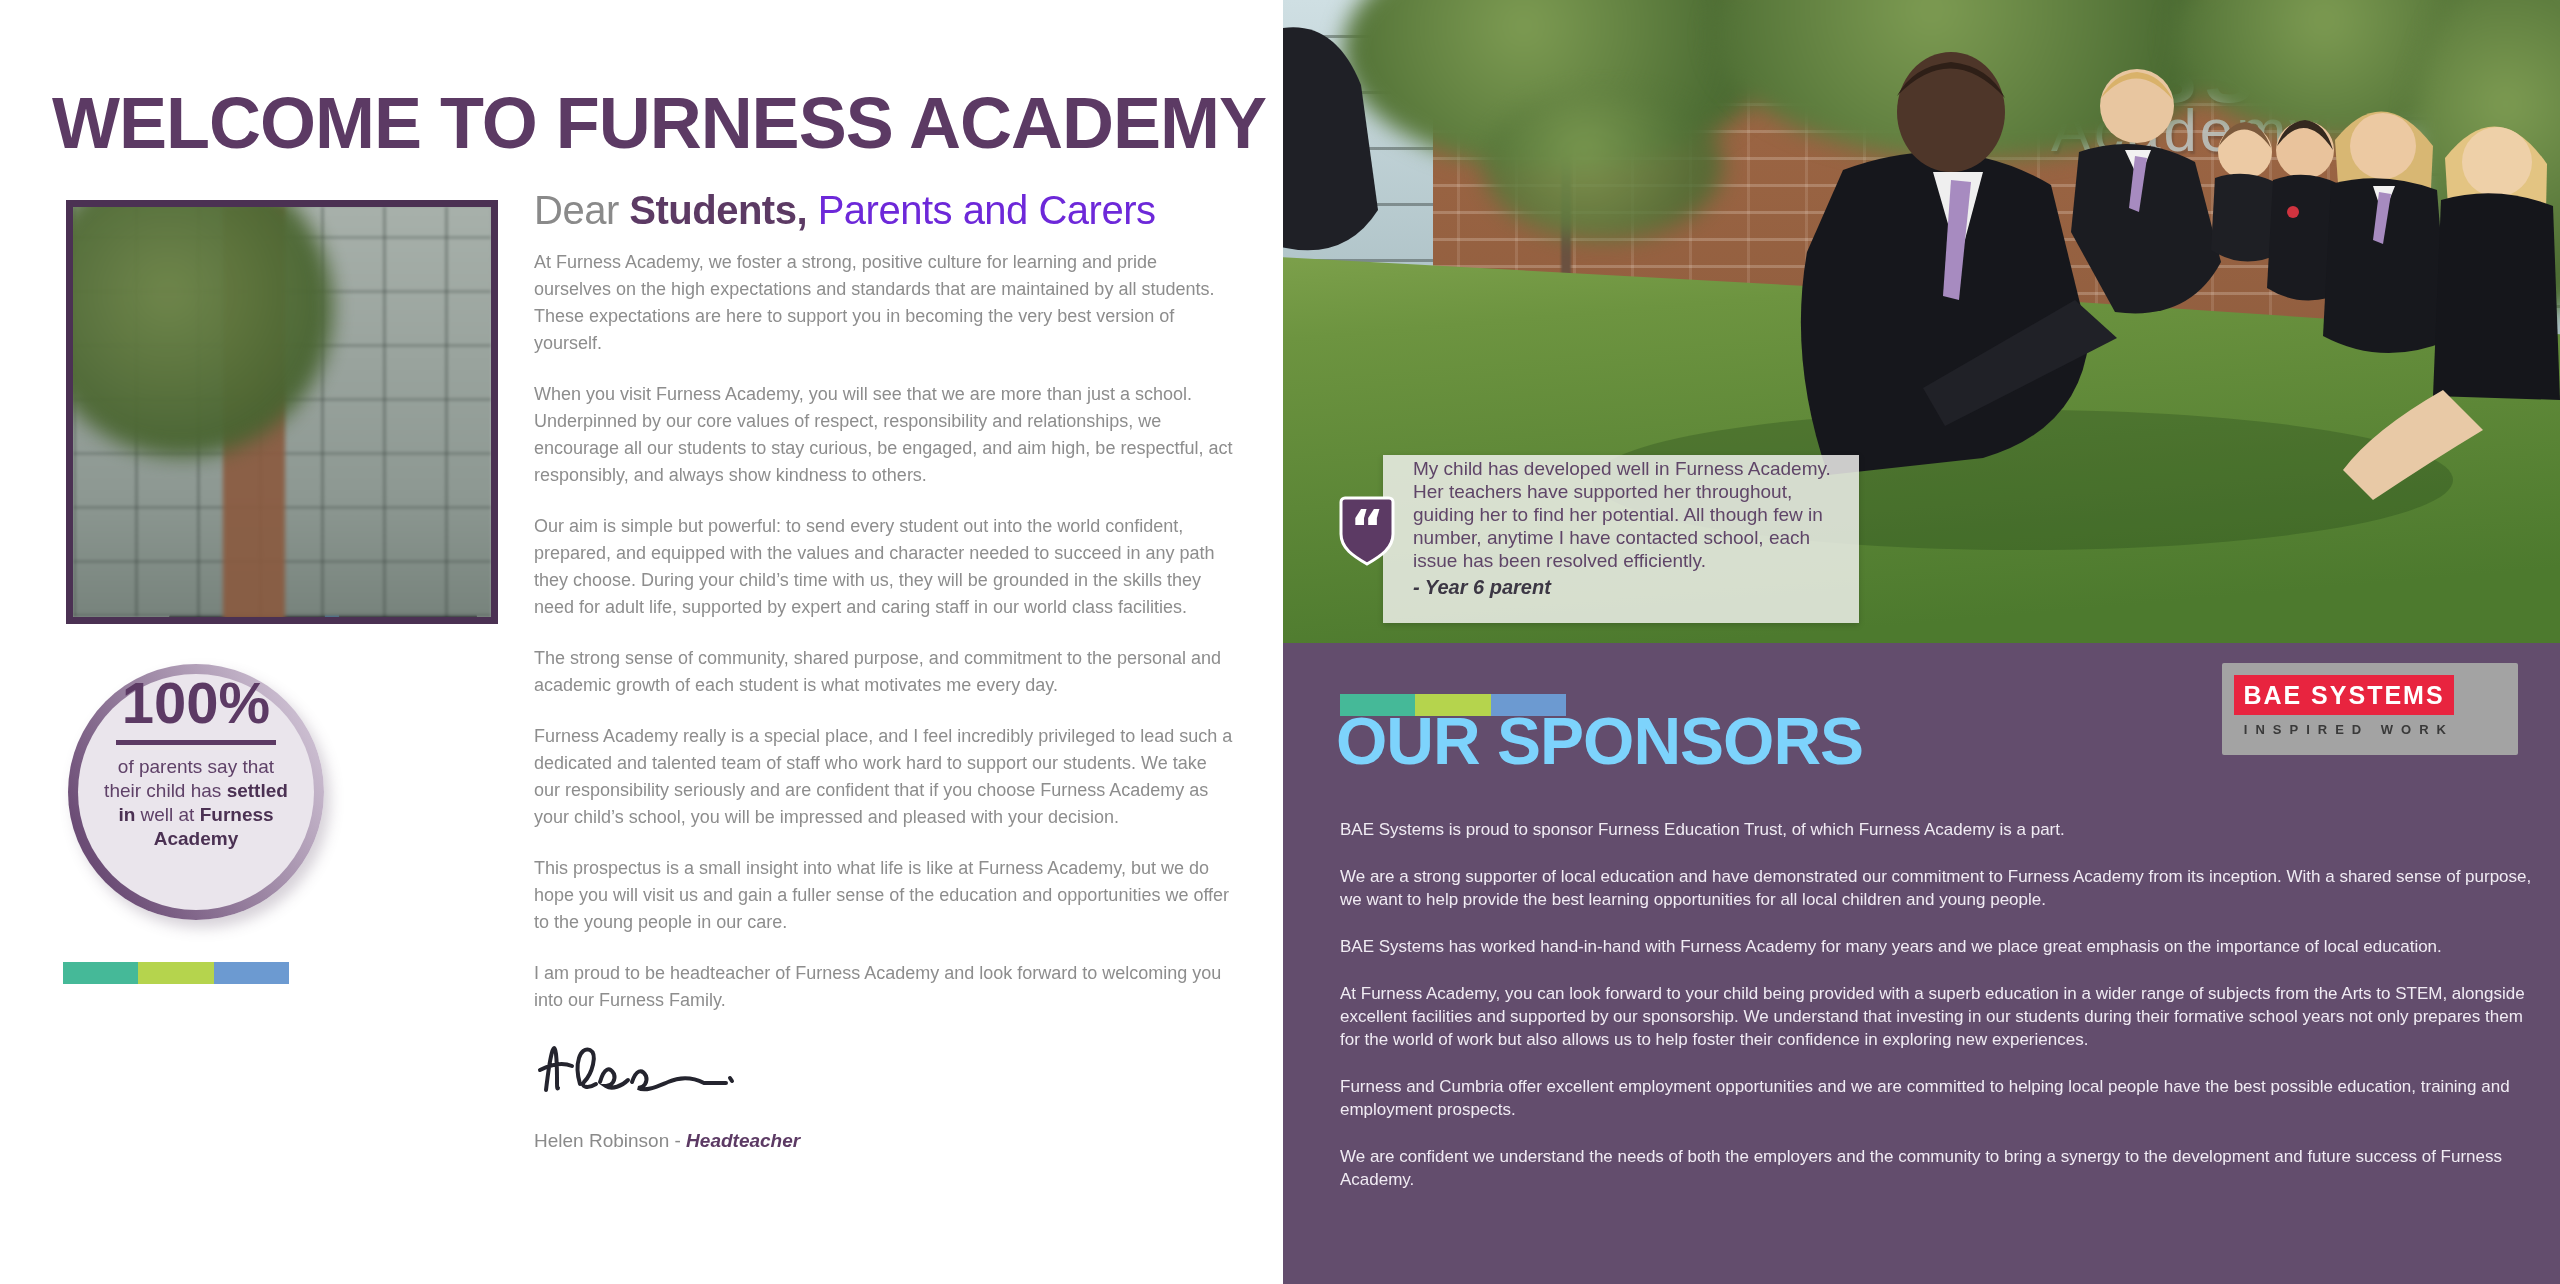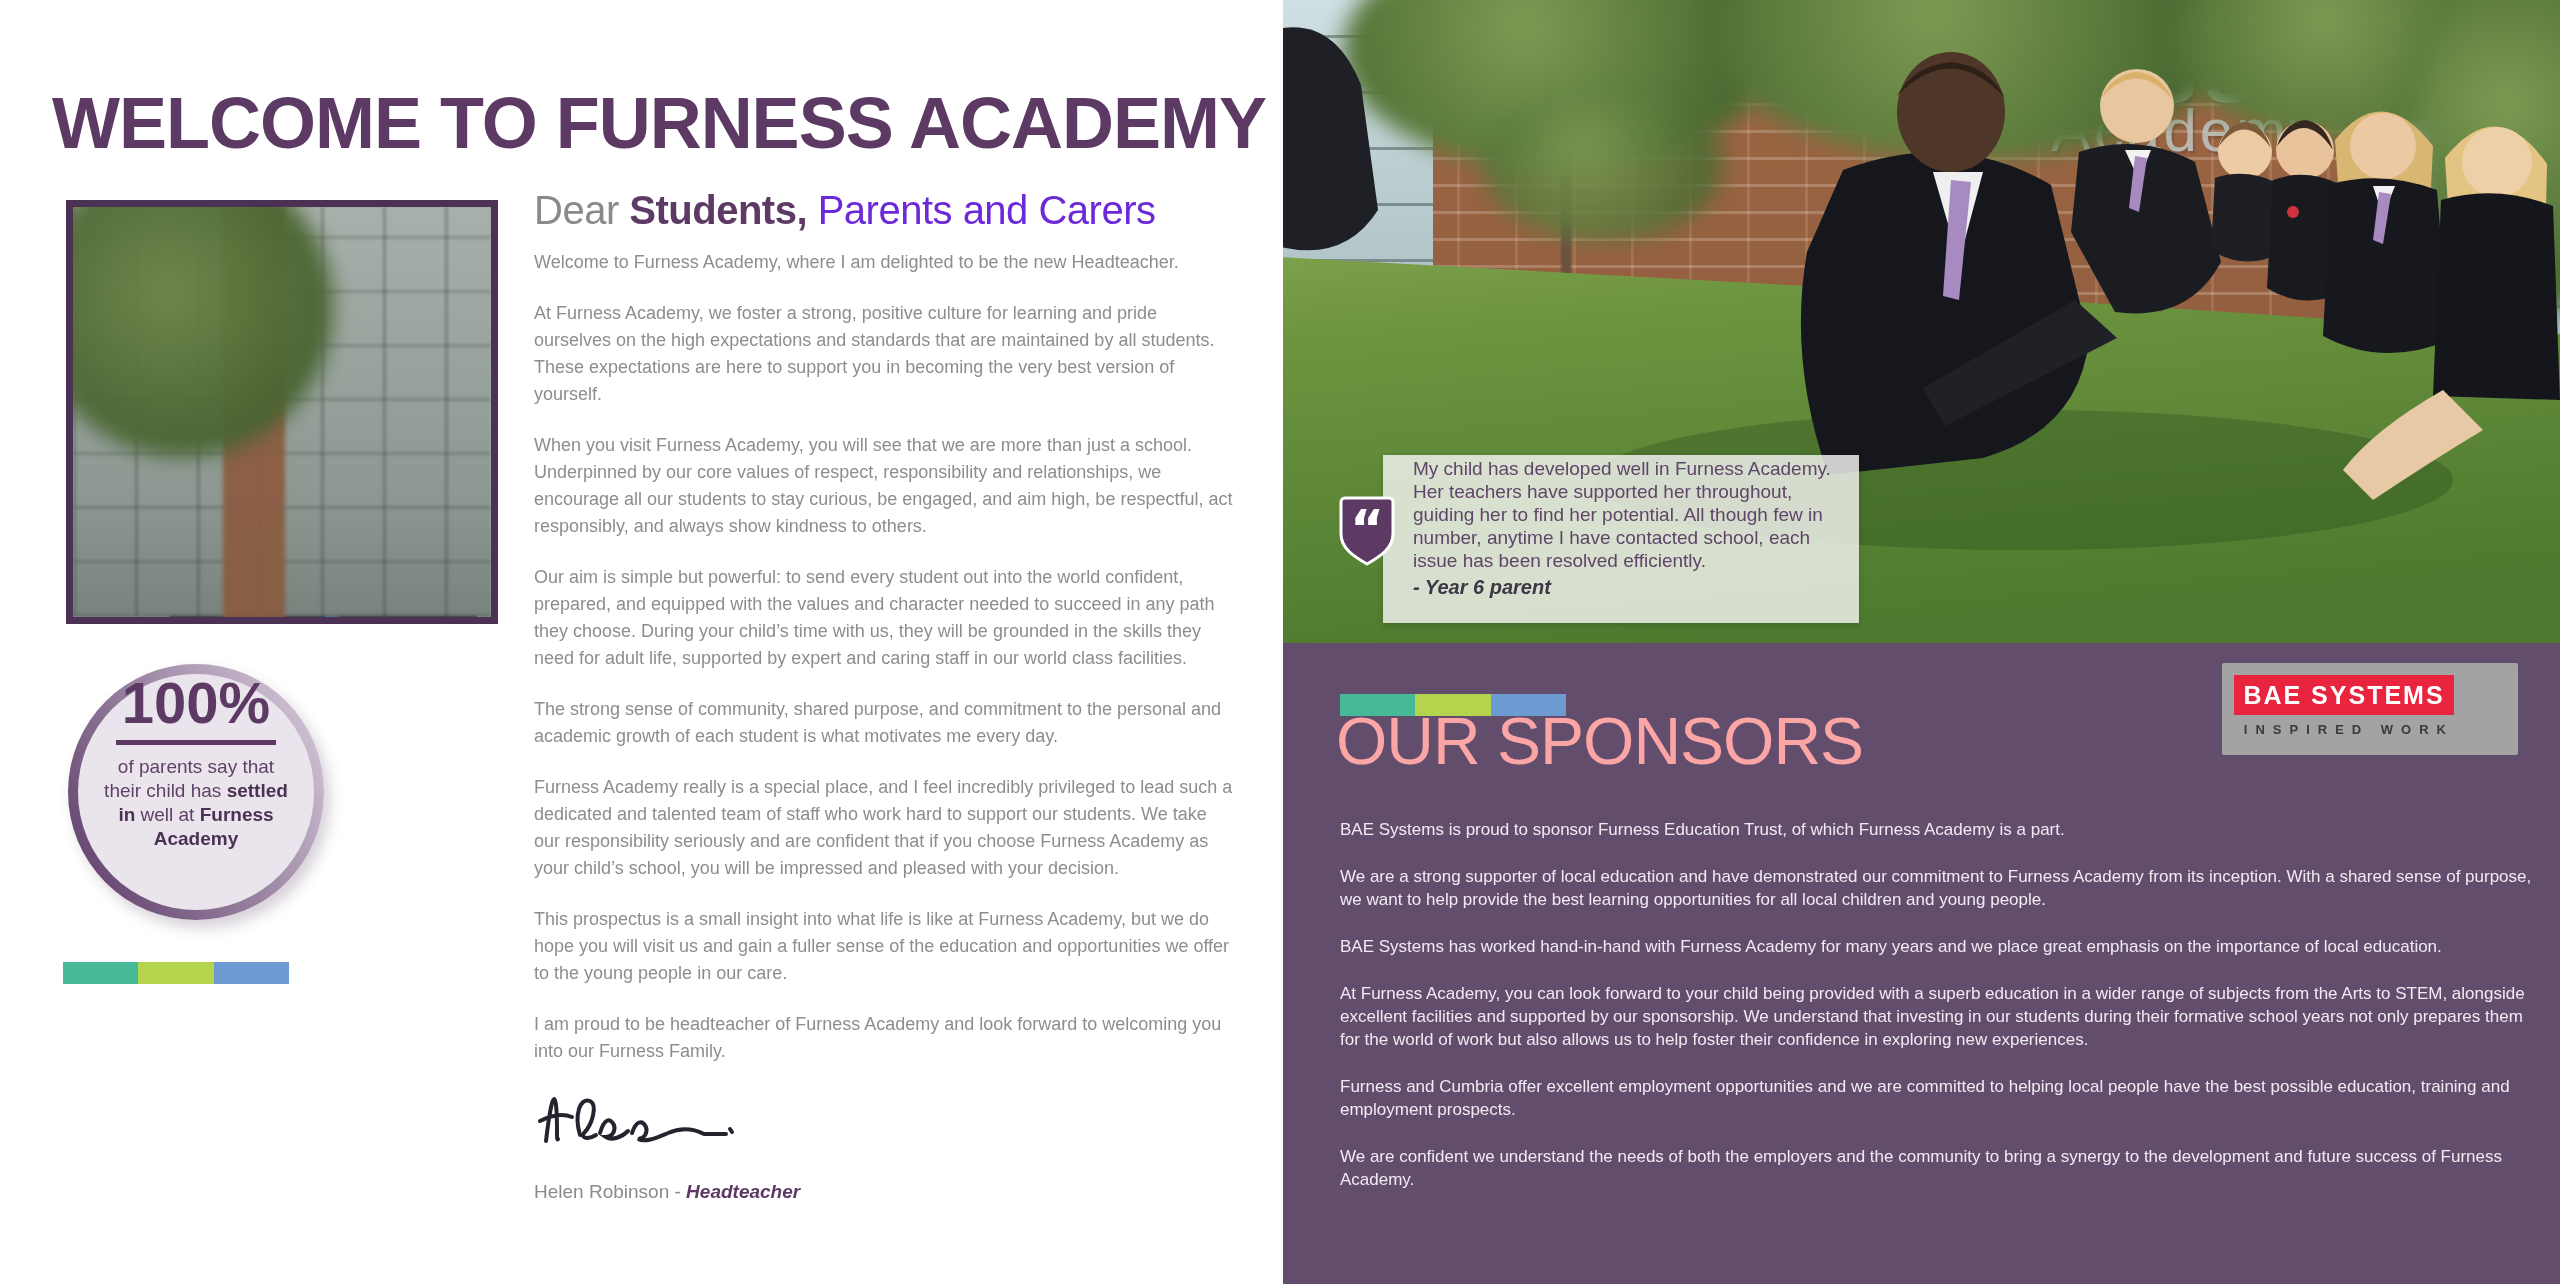--- a/index.html
+++ b/index.html
@@ -82,21 +82,21 @@
   .quote-box { position:absolute; left:1383px; top:455px; width:476px; height:168px;
                background:rgba(244,244,242,.82); padding:2px 16px 8px 30px;
                box-shadow:0 2px 6px rgba(0,0,0,.18); }
   .quote-text { font-size:19px; line-height:23px; color:#5f4568; }
   .quote-attr { margin-top:4px; font-size:20px; font-weight:bold; font-style:italic; color:#3c3744; }
   .quote-shield { position:absolute; left:1339px; top:495px; }
 
   
   .sponsor-section { position:absolute; left:1283px; top:643px; width:1277px; height:641px; background:#634d6d; }
   .accent-bar-right { left:57px; top:51px; position:absolute; }
-  .sponsor-heading { position:absolute; left:53px; top:60px; font-size:66px; font-weight:normal; color:#fca5a5;
+  .sponsor-heading { position:absolute; left:53px; top:60px; font-size:66px; font-weight:bold; color:#7dd3fc;
                      letter-spacing:-1px; }
   .bae-logo { position:absolute; left:939px; top:20px; width:296px; height:92px; background:#a3a3a3;
               border-radius:2px; padding:12px 0 0 12px; }
   .bae-red { width:220px; height:40px; background:#e8243f; color:#ffffff; font-weight:bold; font-size:25px;
              letter-spacing:2px; display:flex; align-items:center; justify-content:center; }
   .bae-tag { width:220px; margin-top:7px; text-align:right; font-size:13px; font-weight:bold;
              letter-spacing:8px; color:#3a3a3a; }
   .sponsor-body { position:absolute; left:57px; top:175px; width:1195px; }
   .sponsor-body p { font-size:17px; line-height:23px; color:#f0ebf3; margin-bottom:24px; }
 </style>
@@ -143,21 +143,20 @@
       <div class="seg seg-teal"></div>
       <div class="seg seg-lime"></div>
       <div class="seg seg-blue"></div>
     </div>
 
 
     <div class="letter-col">
       <div class="salutation">
         <span>Dear </span><span class="sal-bold">Students,</span><span class="sal-purple"> Parents and Carers</span>
       </div>
-      <p>Welcome to Furness Academy, where I am delighted to be the new Headteacher.</p>
       <p>At Furness Academy, we foster a strong, positive culture for learning and pride ourselves on the high expectations and standards that are maintained by all students. These expectations are here to support you in becoming the very best version of yourself.</p>
       <p>When you visit Furness Academy, you will see that we are more than just a school. Underpinned by our core values of respect, responsibility and relationships, we encourage all our students to stay curious, be engaged, and aim high, be respectful, act responsibly, and always show kindness to others.</p>
       <p>Our aim is simple but powerful: to send every student out into the world confident, prepared, and equipped with the values and character needed to succeed in any path they choose. During your child’s time with us, they will be grounded in the skills they need for adult life, supported by expert and caring staff in our world class facilities.</p>
       <p>The strong sense of community, shared purpose, and commitment to the personal and academic growth of each student is what motivates me every day.</p>
       <p>Furness Academy really is a special place, and I feel incredibly privileged to lead such a dedicated and talented team of staff who work hard to support our students. We take our responsibility seriously and are confident that if you choose Furness Academy as your child’s school, you will be impressed and pleased with your decision.</p>
       <p>This prospectus is a small insight into what life is like at Furness Academy, but we do hope you will visit us and gain a fuller sense of the education and opportunities we offer to the young people in our care.</p>
       <p>I am proud to be headteacher of Furness Academy and look forward to welcoming you into our Furness Family.</p>
       <div class="signature">
         <svg width="210" height="80" viewBox="0 0 210 80">
           <path d="M12 64 C16 30 20 12 22 28 C24 46 22 66 24 62 M6 44 C18 38 28 36 38 40

